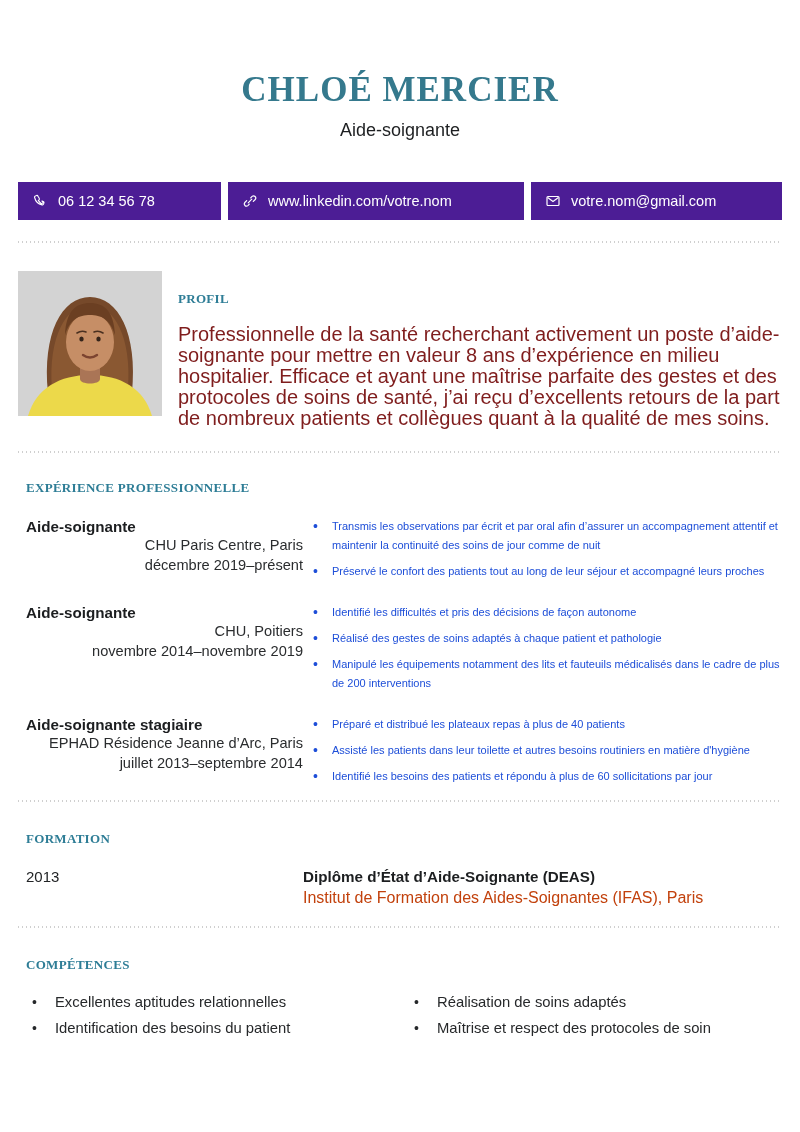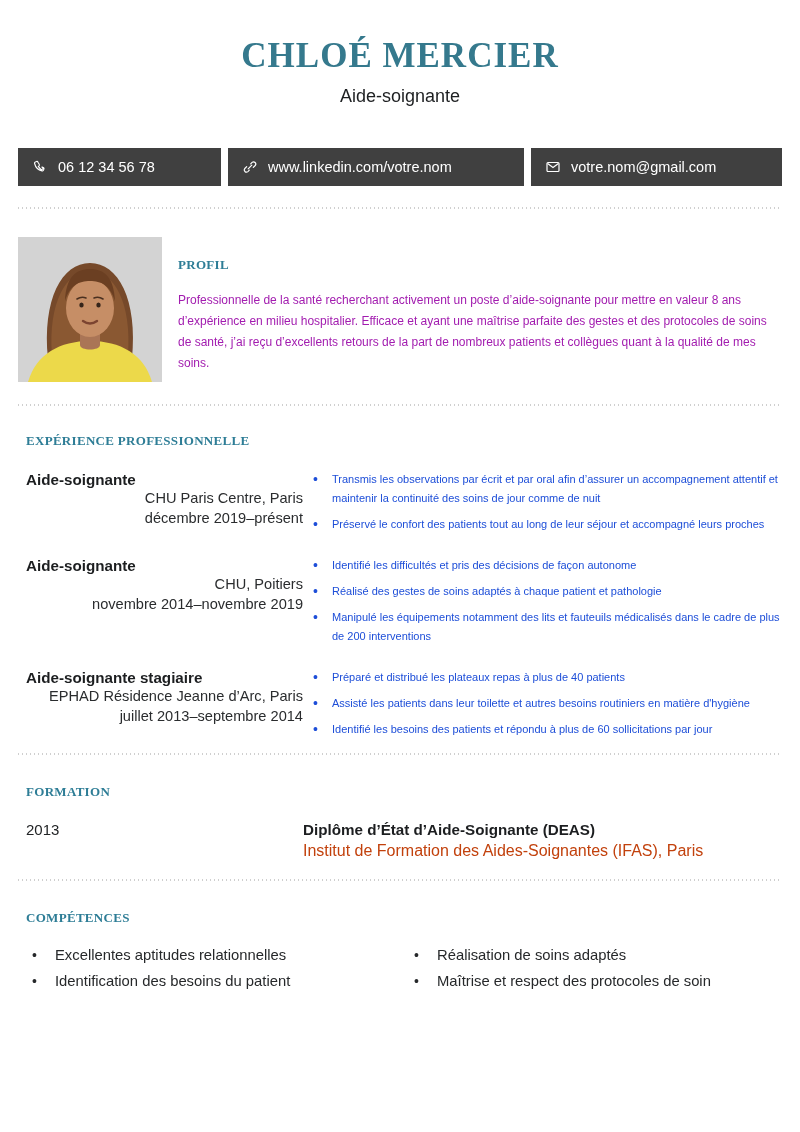--- a/index.html
+++ b/index.html
@@ -1,30 +1,30 @@
 <!DOCTYPE html>
 <html><head>
 <meta charset="utf-8">
 <style>
   * { margin:0; padding:0; box-sizing:border-box; }
   html,body { width:800px; background:#ffffff; }
   body { height:1132px; overflow:hidden; font-family:"Liberation Sans", sans-serif; color:#222426; }
-  .page { width:800px; height:980px; padding:36px 18px 0 18px; }
+  .page { width:800px; height:980px; padding:36px 18px 0 18px;margin-top:34px; }
 
   
   .name {
     text-align:center; font-family:"Liberation Serif", serif; font-weight:700;
     font-size:35px; line-height:40px; letter-spacing:1px; color:#35798d;
   }
   .subtitle { text-align:center; font-size:18px; line-height:24px; margin-top:8px; color:#1d1f21; }
 
   
   .contact { display:flex; gap:7px; margin-top:40px; }
   .chip {
-    background:#404040; color:#ffffff; height:38px; display:flex; align-items:center;
+    background:#4c1d95; color:#ffffff; height:38px; display:flex; align-items:center;
     padding:0 14px; font-size:14.5px; gap:10px;
   }
   .chip-phone { width:203px; }
   .chip-email { width:251px; }
   .chip-link  { flex:1; }
   .chip svg { flex:0 0 auto; display:block; }
 
   
   .divider { height:2px; width:764px;
     background-image:repeating-linear-gradient(90deg,#cfcfcf 0 1px, transparent 1px 4px);
@@ -38,21 +38,21 @@
   .sec-heading {
     font-family:"Liberation Serif", serif; font-weight:700; font-size:13px; line-height:22px;
     letter-spacing:0.3px; color:#2e7d96;
   }
 
   
   .profile { display:flex; margin-top:28px; }
   .photo { width:144px; height:145px; flex:0 0 144px; }
   .profile-right { margin-left:16px; flex:1; }
   .profile-right .sec-heading { margin-top:17px; }
-  .profile-text { margin-top:14px; font-size:12px; line-height:21px; color:#a21caf; }
+  .profile-text { margin-top:14px; font-size:20px; line-height:21px; color:#7f1d1d; }
 
   
   .exp-heading { margin-top:24px; padding-left:8px; }
   .job { display:flex; margin-top:18px; }
   .job + .job { margin-top:22px; }
   .job-left { width:285px; flex:0 0 285px; padding-left:8px; }
   .job-title { font-size:15.2px; line-height:19px; font-weight:700; color:#1c1e20; }
   .job-org, .job-dates { font-size:14.6px; line-height:19.5px; color:#2a2c2e;text-align:right; }
   .bullets { flex:1; list-style:none; }
   .bullets li { position:relative; padding-left:29px; font-size:11px; line-height:19px; color:#1d4ed8; }

